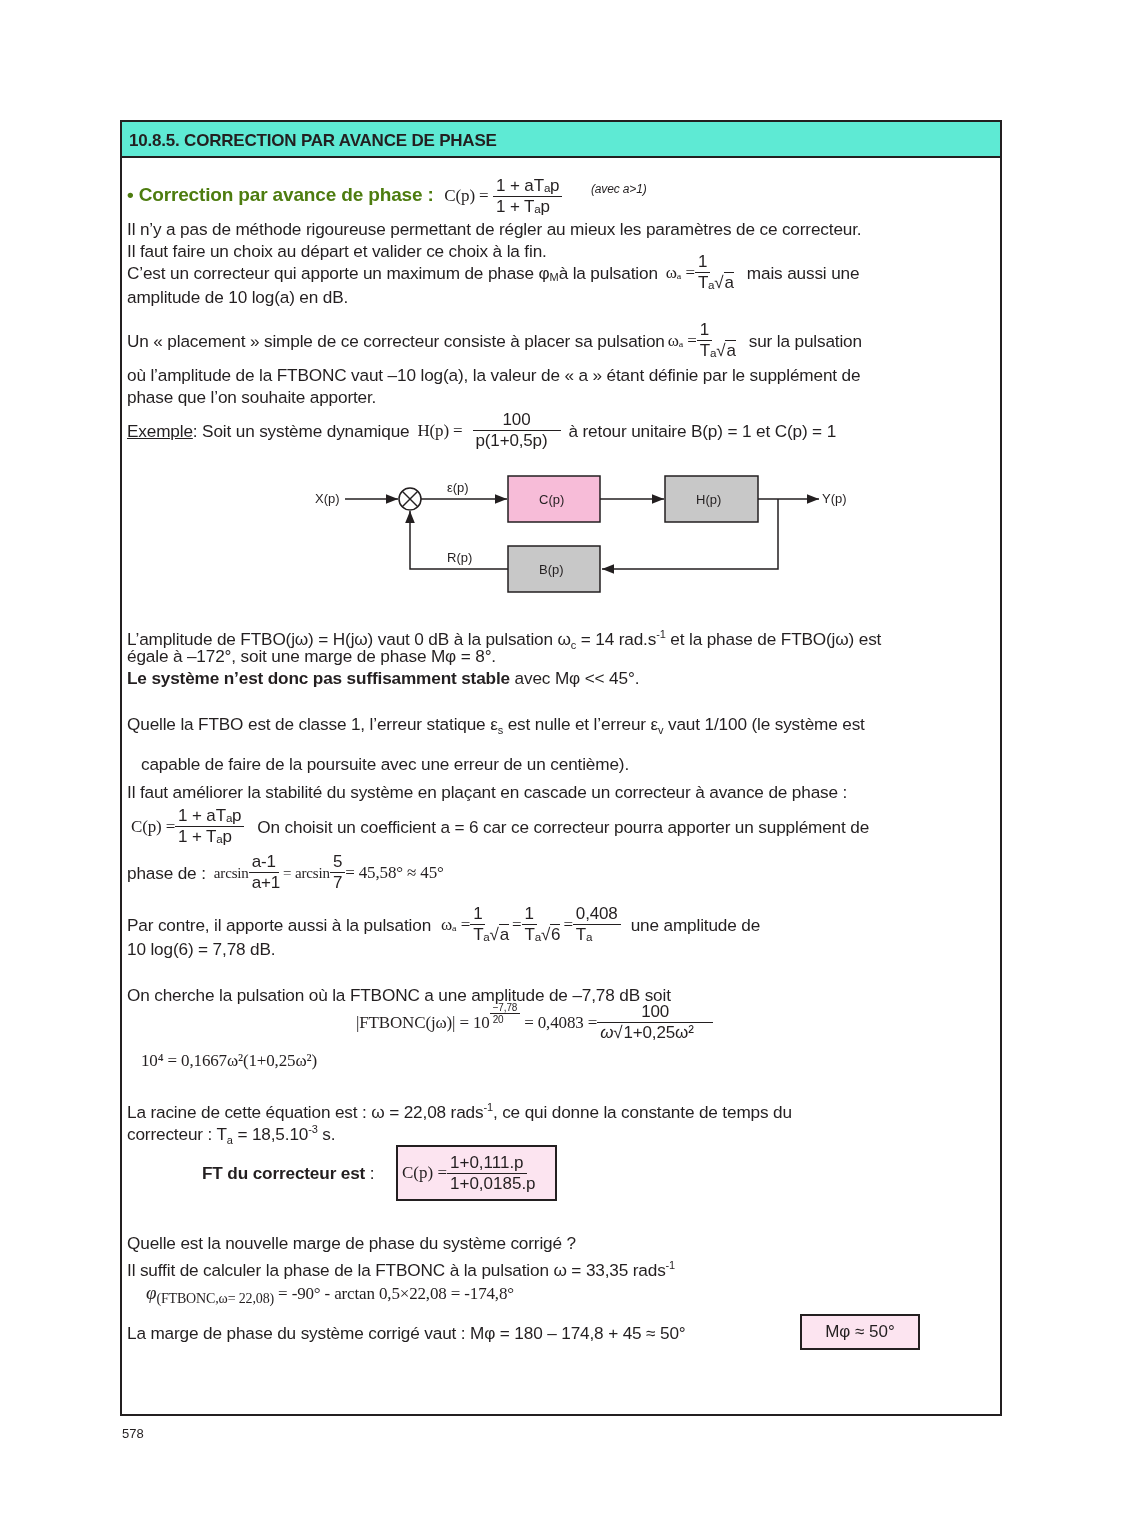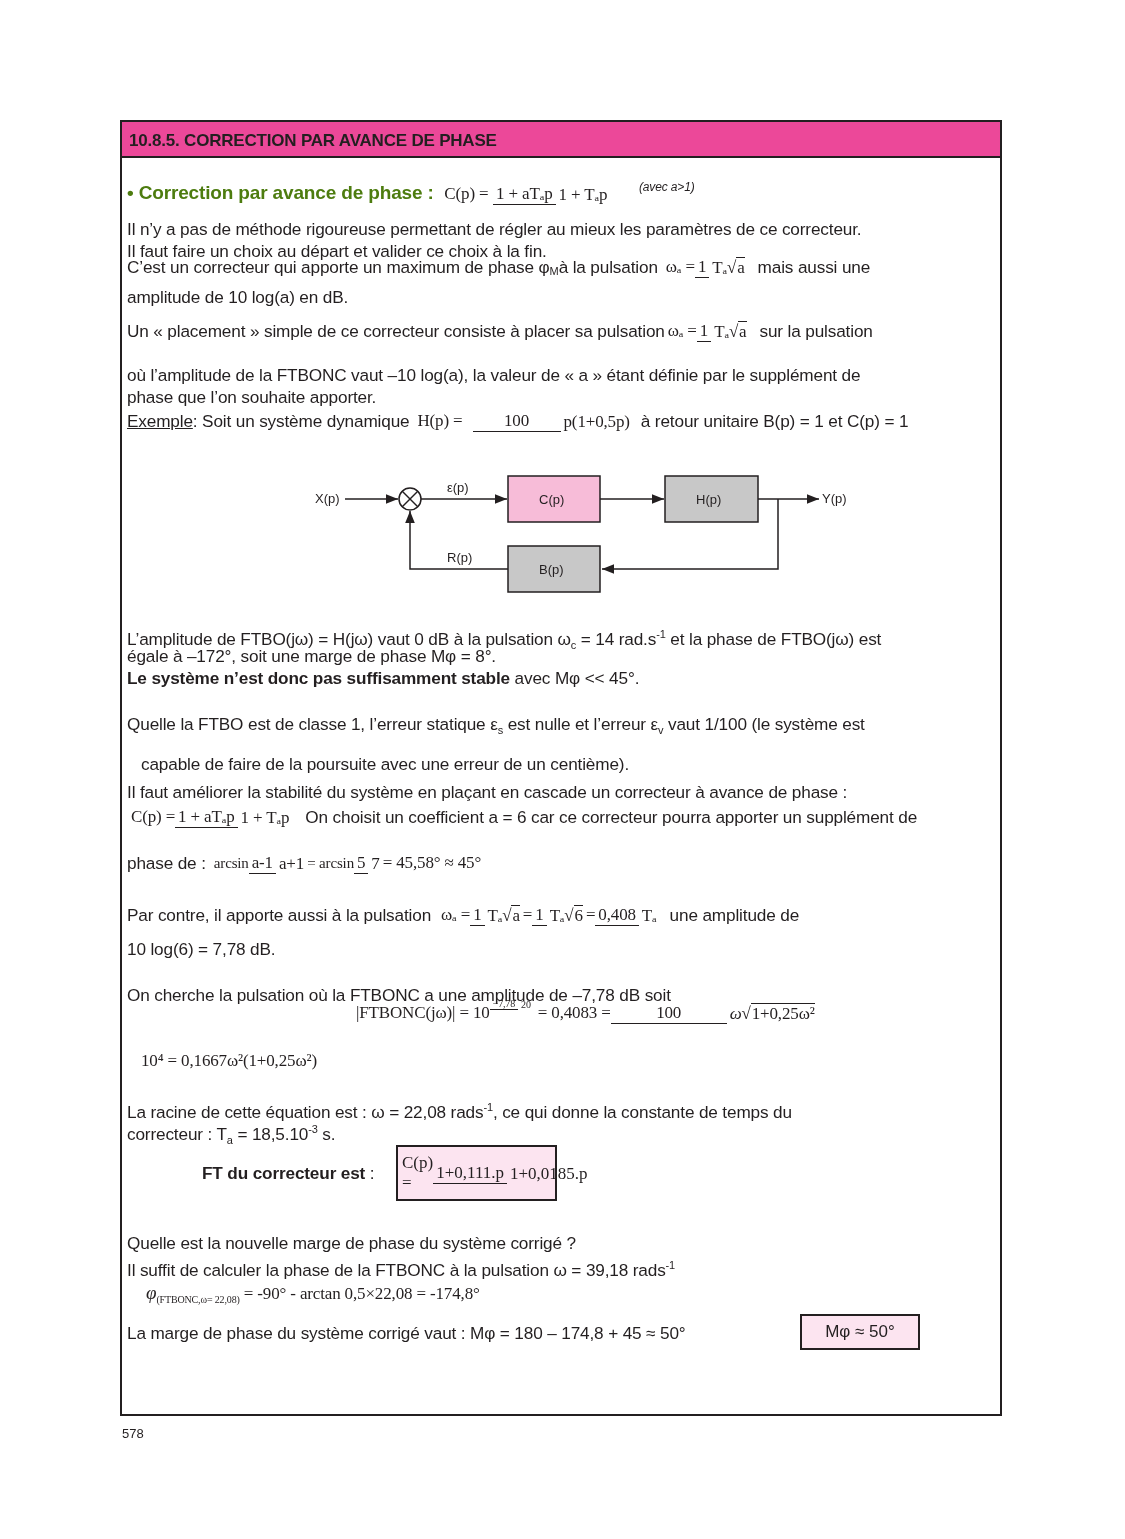--- a/index.html
+++ b/index.html
@@ -1,26 +1,26 @@
 <!DOCTYPE html>
 <html><head>
 <meta charset="utf-8">
 <style>
   html, body { margin: 0; padding: 0; background: #ffffff; }
   body { width: 1125px; height: 1539px; position: relative; overflow: hidden;
          font-family: "Liberation Sans", sans-serif; color: #231f20; }
   .frame { position: absolute; left: 120px; top: 120px; width: 882px; height: 1296px;
            border: 2px solid #231f20; box-sizing: border-box; }
-  .header { position: absolute; left: 0; top: 0; right: 0; height: 36px; background: #ec4899;
+  .header { position: absolute; left: 0; top: 0; right: 0; height: 36px; background: #5eead4;
             border-bottom: 2px solid #231f20; box-sizing: border-box; }
   .header span { position: absolute; left: 7px; top: 9px; font-weight: bold; font-size: 17px; letter-spacing: -0.2px; }
   .t { position: absolute; font-size: 17.2px; line-height: 22px; white-space: nowrap; letter-spacing: -0.15px; }
   .m { font-family: "Liberation Serif", serif; font-size: 17px; }
-  .frac { display: inline-flex; flex-direction: row; align-items: flex-end; vertical-align: middle;
-          font-family: Liberation Serif, serif; font-size: 17px; line-height: 20px; }
+  .frac { display: inline-flex; flex-direction: column; align-items: flex-start; vertical-align: middle;
+          font-family: Liberation Sans, sans-serif; font-size: 17px; line-height: 20px; }
   .frac .num { border-bottom: 1.3px solid #231f20; padding: 0 3px; }
   .frac .den { padding: 0 3px; }
   .pinkbullet { color: #4d7c0f; font-weight: bold; font-size: 19px; }
   .bold { font-weight: bold; }
   .ul { text-decoration: underline; }
   sub, sup { font-size: 11px; }
   .rad { border-top: 1.3px solid #231f20; padding-left: 1px; }
   .boxpink { position: absolute; background: #fce4f0; border: 2px solid #231f20; box-sizing: border-box; }
   .pagenum { position: absolute; left: 122px; top: 1426px; font-size: 13px; }
   svg text { font-family: "Liberation Sans", sans-serif; font-size: 13px; fill: #231f20; }
@@ -197,23 +197,23 @@
 <div class="boxpink" style="left:396px; top:1145px; width:161px; height:56px; display:flex; align-items:center; padding-left:4px;">
   <span class="m">C(p) =</span>
   <span class="frac">
     <span class="num">1+0,111.p</span>
     <span class="den">1+0,0185.p</span>
   </span>
 </div>
 
 <div class="t" style="left:127px; top:1232px;">Quelle est la nouvelle marge de phase du système corrigé ?</div>
 <div class="t" style="left:127px; top:1254px;">
-  <span>Il suffit de calculer la phase de la FTBONC à la pulsation ω = 39,18 rads</span><sup>-1</sup>
+  <span>Il suffit de calculer la phase de la FTBONC à la pulsation ω = 33,35 rads</span><sup>-1</sup>
 </div>
 <div class="t m" style="left:146px; top:1282px;">
-  <i style="font-size:19px;">φ</i><sub style="font-size:10px;">(FTBONC,ω= 22,08)</sub><span> = -90°  -  arctan 0,5×22,08  =  -174,8°</span>
+  <i style="font-size:19px;">φ</i><sub style="font-size:14px;">(FTBONC,ω= 22,08)</sub><span> = -90°  -  arctan 0,5×22,08  =  -174,8°</span>
 </div>
 <div class="t" style="left:127px; top:1322px;">La marge de phase du système corrigé vaut : Mφ = 180 – 174,8 + 45 ≈ 50°</div>
 <div class="boxpink" style="left:800px; top:1314px; width:120px; height:36px; display:flex; align-items:center; justify-content:center; font-size:17px;">
   <span>Mφ  ≈ 50°</span>
 </div>
 
 <div class="pagenum">578</div>
 
 </body></html>

